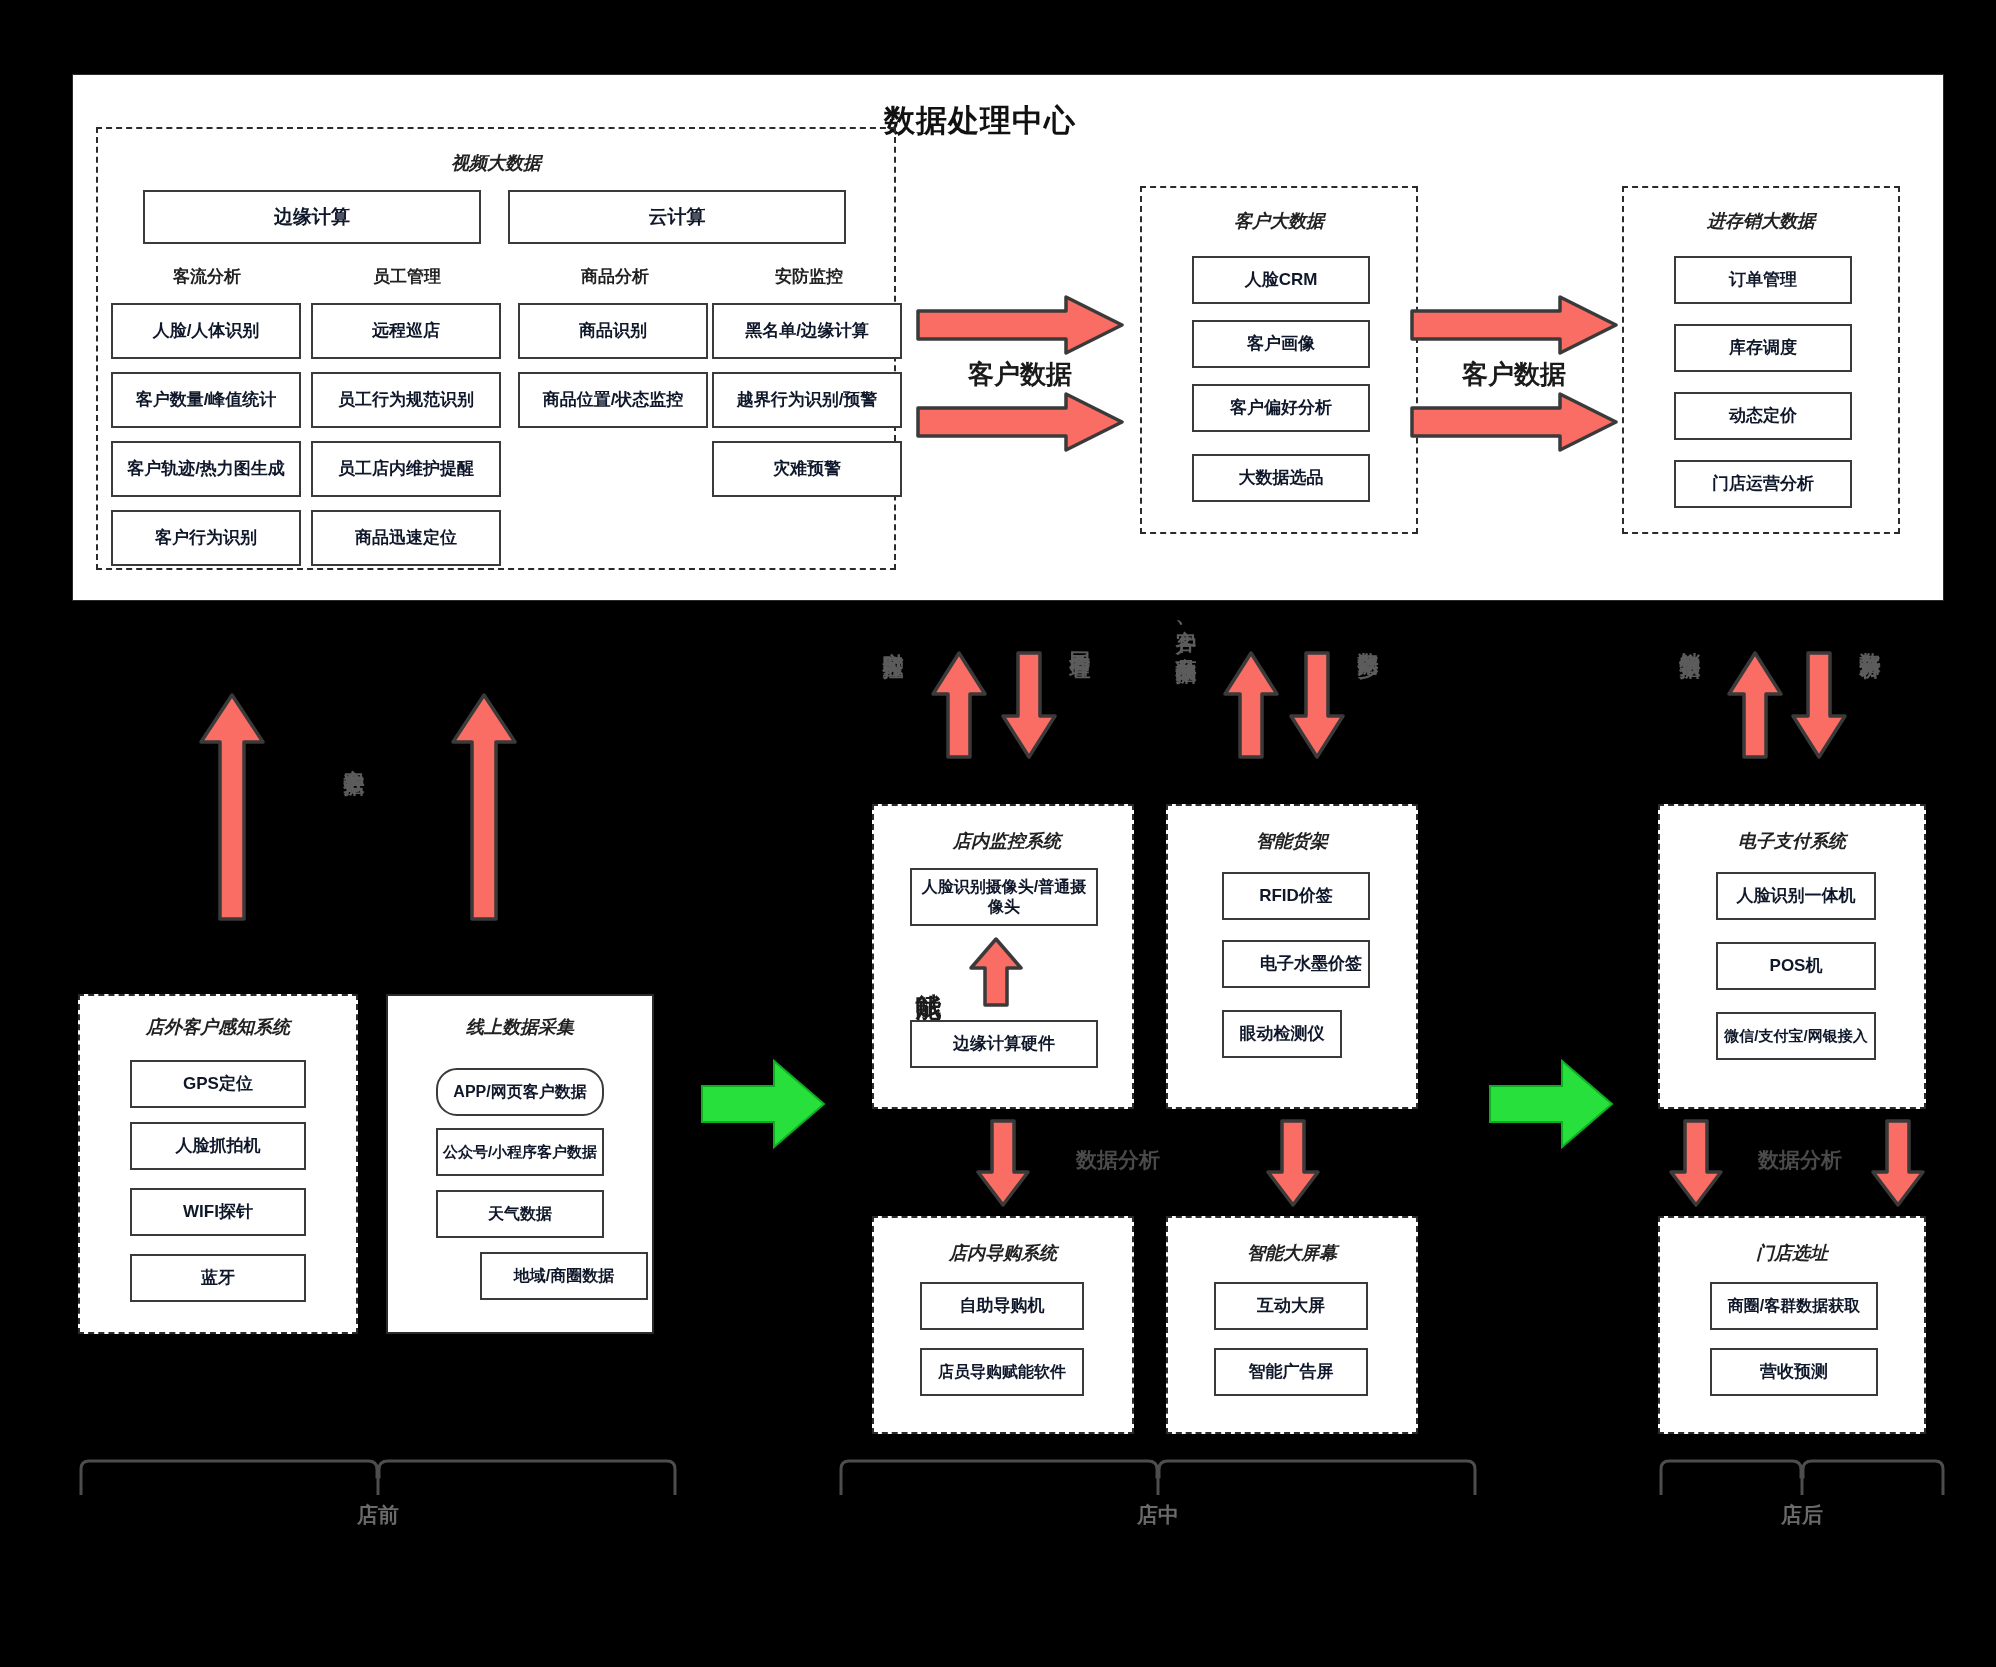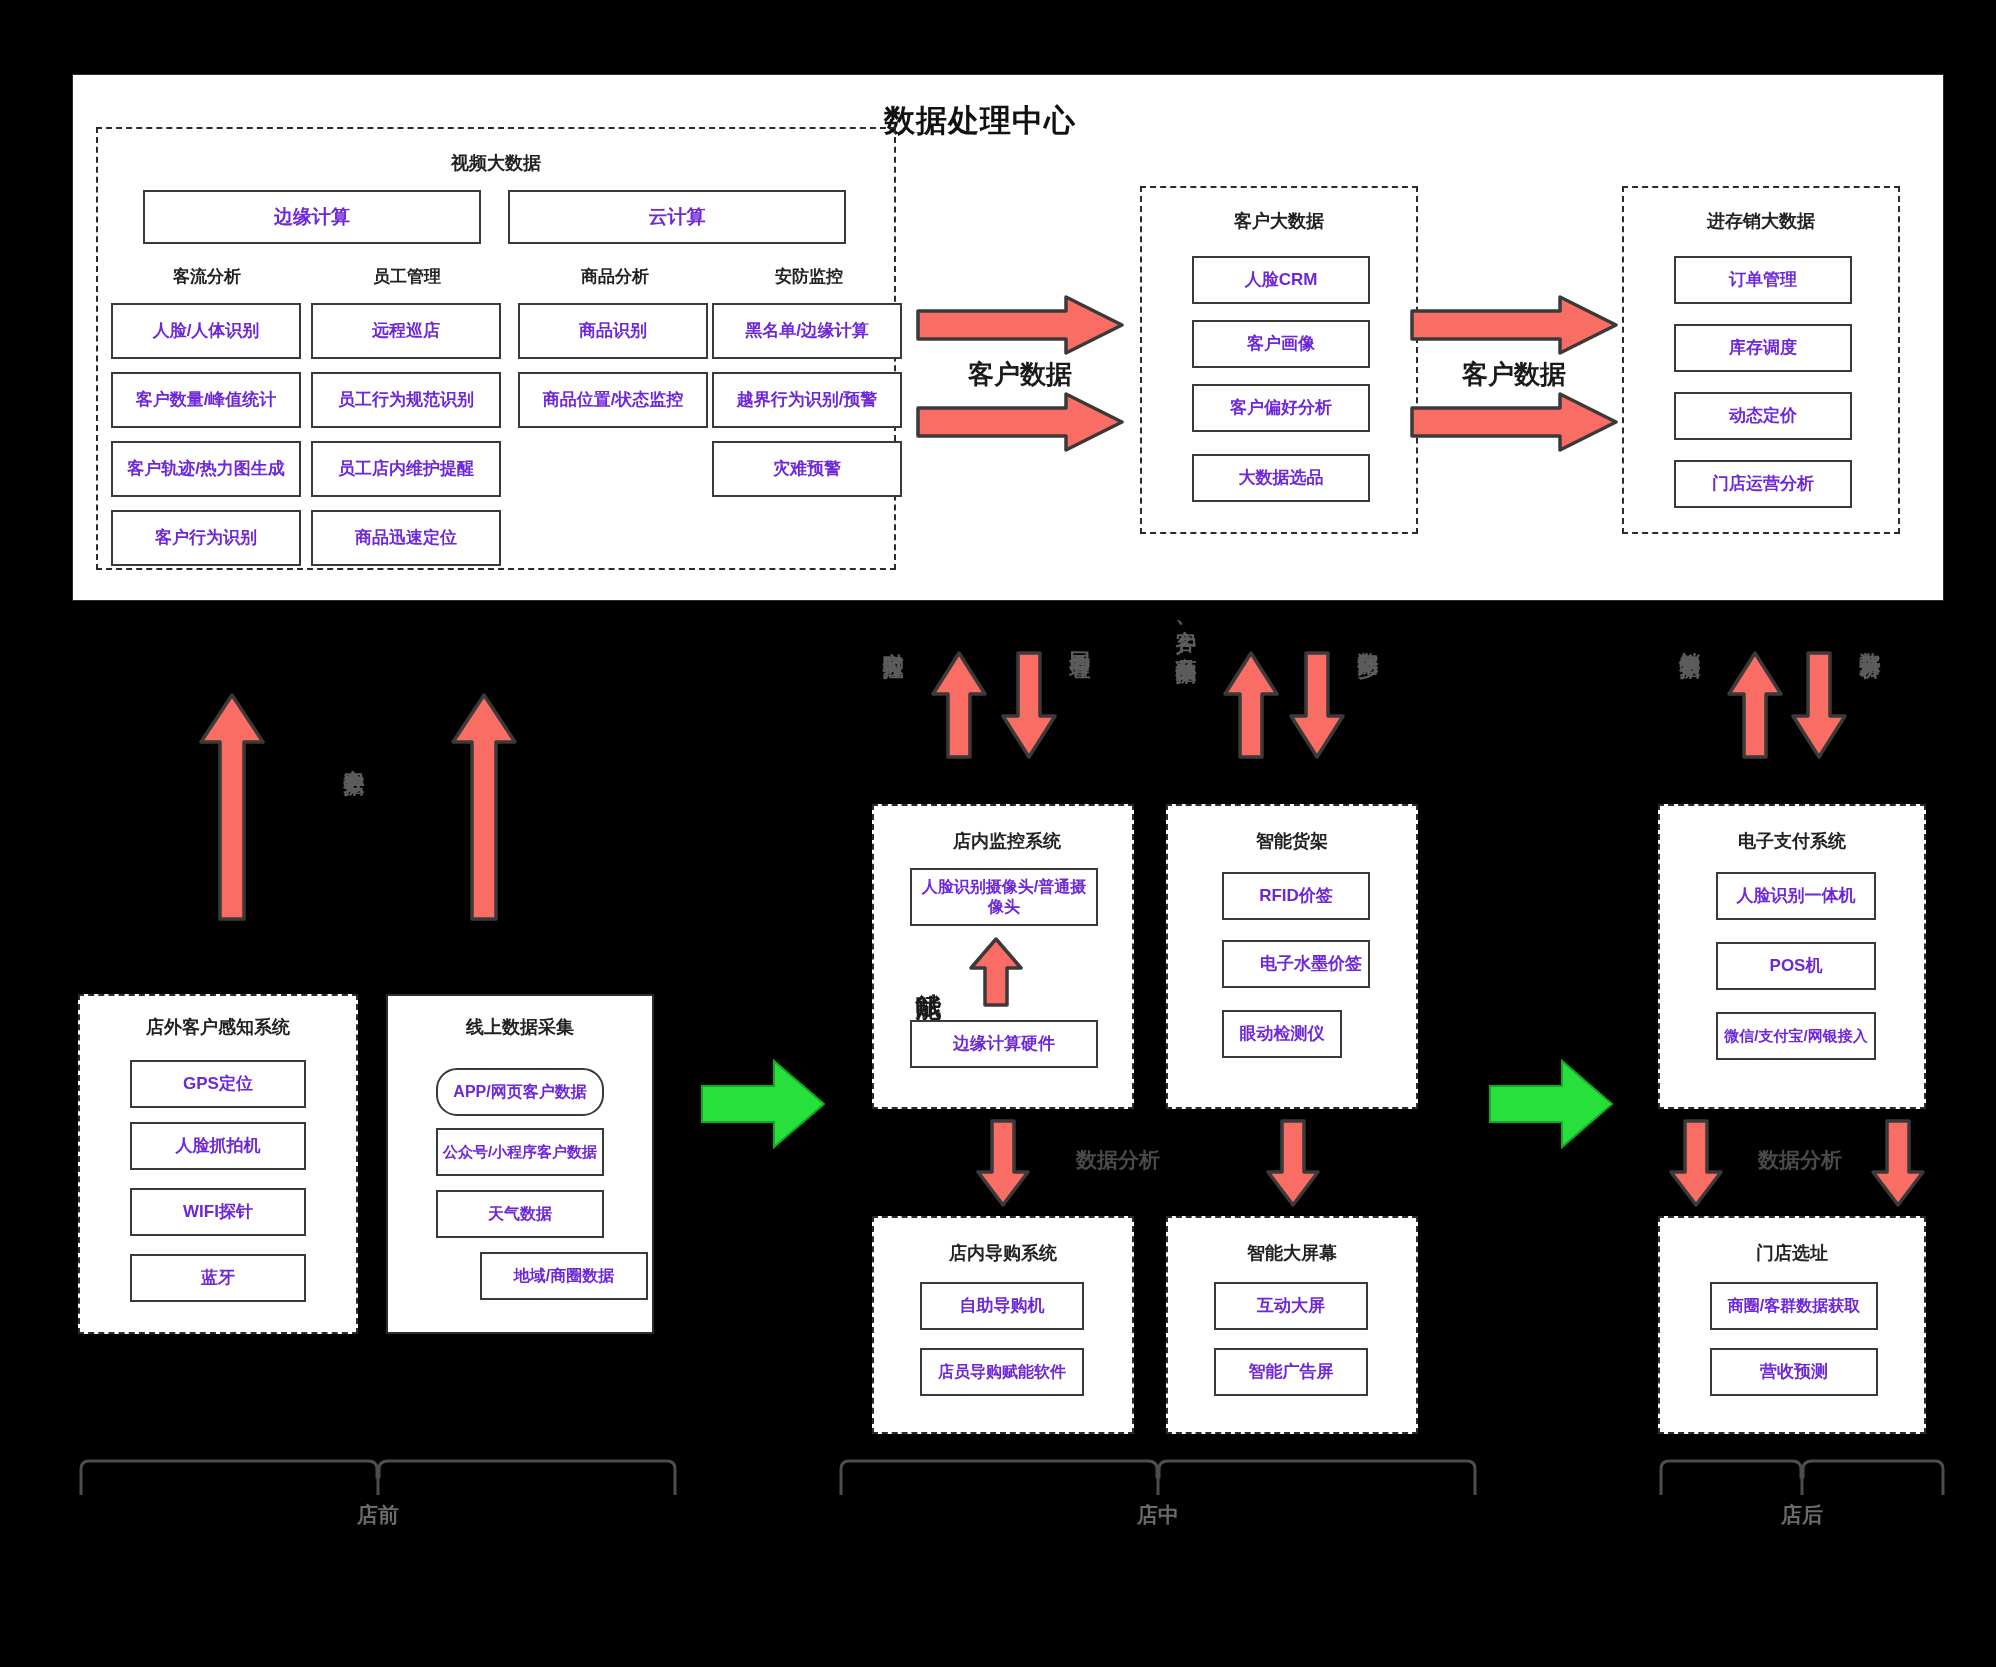--- a/index.html
+++ b/index.html
@@ -13,30 +13,30 @@
   
   .whitepanel{background:#fff;border:1px solid #2b2b2b;}
   .dashed{border:2px dashed #2b2b2b;background:transparent;}
   .dashed-w{border:2px dashed #2b2b2b;background:#fff;}
   .solid-w{border:2px solid #2b2b2b;background:#fff;}
 
   .leafbox{
     background:#fff;border:2px solid #3a3a3a;
     display:flex;align-items:center;justify-content:center;
     text-align:center;line-height:1.25;
-    font-size:17px;font-weight:700;color:#6d28d9;
+    font-size:17px;font-weight:700;color:#0f172a;
     box-sizing:border-box;padding:2px 4px;
   }
   .grouptitle{
     font-size:17px;font-weight:700;color:#222;text-align:center;
     display:flex;align-items:center;justify-content:center;
   }
   .paneltitle{
     font-size:18px;font-weight:700;color:#222;text-align:center;
-    display:flex;align-items:center;justify-content:center;
+    display:flex;align-items:center;justify-content:center;font-style:italic;
   }
   .bigtitle{
     font-size:31px;font-weight:700;color:#111;letter-spacing:1px;
     display:flex;align-items:center;justify-content:center;
   }
 
   
   .vlabel{
     color:#5c5c5c;font-size:21px;font-weight:700;line-height:1.18;
     writing-mode:vertical-rl;text-orientation:upright;

